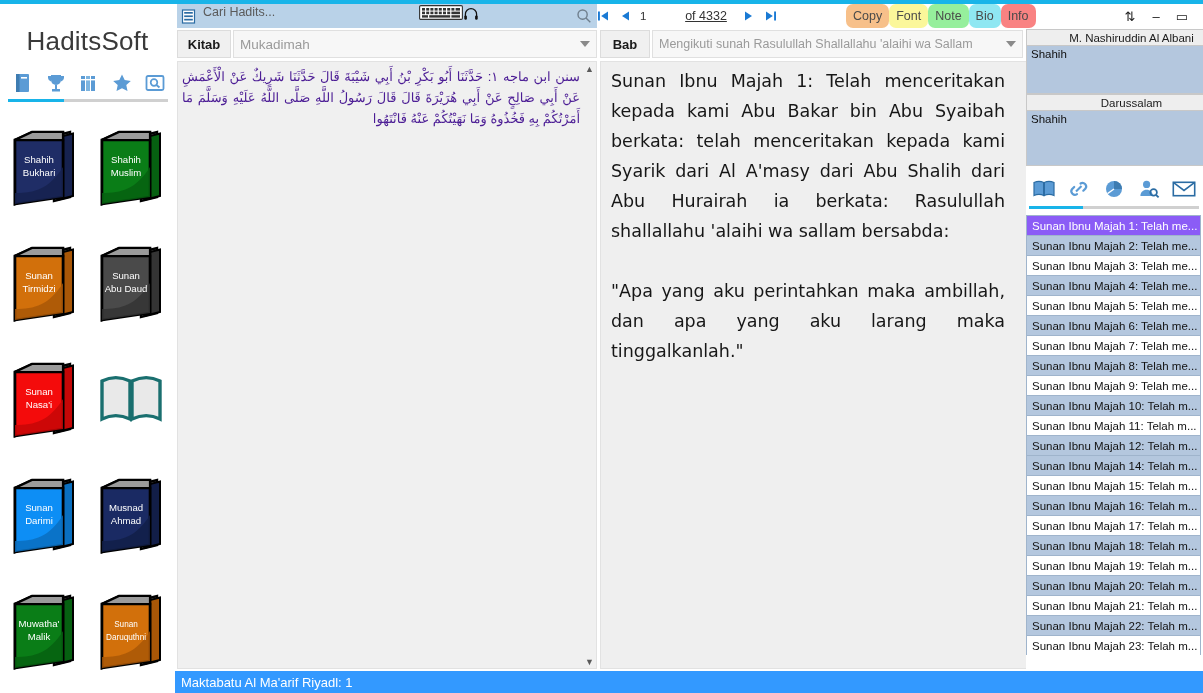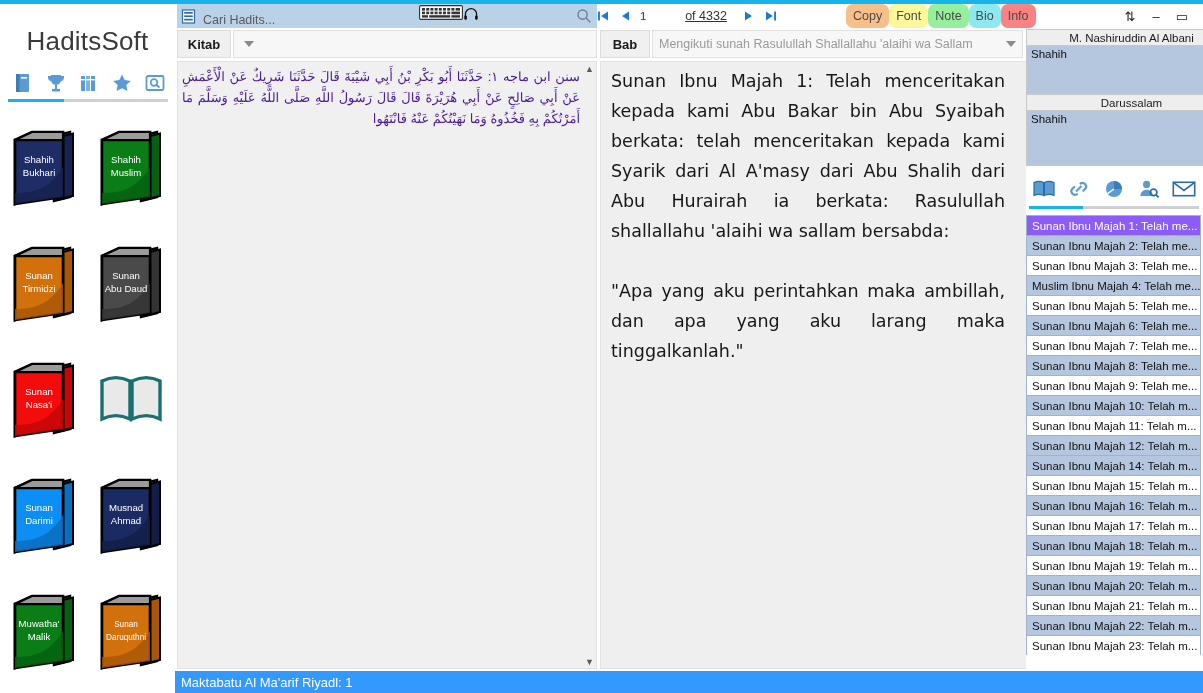--- a/index.html
+++ b/index.html
@@ -25,21 +25,21 @@
   .navunderline .fill{width:56px;height:3px;background:#18b4e9;}
 
   .bookgrid{position:absolute;left:0;top:110px;width:175px;}
   .bookrow{display:flex;justify-content:space-around;margin-bottom:8px;height:108px;}
   .bookcell{width:84px;height:108px;display:flex;align-items:center;justify-content:center;cursor:pointer;}
 
   
   .blabel{font-size:9.5px;fill:#ffffff;font-family:"Liberation Sans",sans-serif;}
 
   
-  .searchbar{position:absolute;left:177px;top:4px;width:420px;height:24px;background:#b9d2e8;display:flex;align-items:flex-end;}
+  .searchbar{position:absolute;left:177px;top:4px;width:420px;height:24px;background:#b9d2e8;display:flex;align-items:flex-start;}
   .hamb{width:22px;height:24px;display:flex;align-items:center;justify-content:center;cursor:pointer;}
   .searchinput{flex:1;border:0;background:transparent;font-size:12.5px;color:#4a4a4a;
                font-family:"Liberation Sans",sans-serif;outline:none;padding-left:4px;}
   .searchinput::placeholder{color:#5a5a5a;opacity:1;}
   .sicon{width:26px;height:24px;display:flex;align-items:center;justify-content:center;cursor:pointer;}
 
   .toolstrip{position:absolute;left:597px;top:4px;width:606px;height:24px;background:#ffffff;}
   .kbicon{position:absolute;left:419px;top:5px;width:44px;height:15px;cursor:pointer;}
   .hpicon{position:absolute;left:460px;top:4px;width:22px;height:20px;display:flex;align-items:center;justify-content:center;cursor:pointer;}
 
@@ -391,20 +391,21 @@
   <div class="wctrl">
     <div class="wbtn">⇅</div>
     <div class="wbtn">–</div>
     <div class="wbtn">▭</div>
     <div class="wbtn">✕</div>
   </div>
 
   <div class="kitabrow">
     <div class="kitablbl">Kitab</div>
     <div class="kitabsel">
+      <span class="val">Mukadimah</span>
       <span class="caret"></span>
     </div>
   </div>
 
   <div class="babrow">
     <div class="bablbl">Bab</div>
     <div class="babsel">
       <span class="val">Mengikuti sunah Rasulullah Shallallahu 'alaihi wa Sallam</span>
       <span class="caret"></span>
     </div>
@@ -479,21 +480,21 @@
       </div>
     </div>
     <div class="rtunderline">
       <div class="fill"></div>
     </div>
 
     <div class="hlist" id="hlist">
         <div class="hrow sel">Sunan Ibnu Majah 1: Telah me...</div>
         <div class="hrow even">Sunan Ibnu Majah 2: Telah me...</div>
         <div class="hrow odd">Sunan Ibnu Majah 3: Telah me...</div>
-        <div class="hrow even">Muslim Ibnu Majah 4: Telah me...</div>
+        <div class="hrow even">Sunan Ibnu Majah 4: Telah me...</div>
         <div class="hrow odd">Sunan Ibnu Majah 5: Telah me...</div>
         <div class="hrow even">Sunan Ibnu Majah 6: Telah me...</div>
         <div class="hrow odd">Sunan Ibnu Majah 7: Telah me...</div>
         <div class="hrow even">Sunan Ibnu Majah 8: Telah me...</div>
         <div class="hrow odd">Sunan Ibnu Majah 9: Telah me...</div>
         <div class="hrow even">Sunan Ibnu Majah 10: Telah m...</div>
         <div class="hrow odd">Sunan Ibnu Majah 11: Telah m...</div>
         <div class="hrow even">Sunan Ibnu Majah 12: Telah m...</div>
         <div class="hrow even">Sunan Ibnu Majah 14: Telah m...</div>
         <div class="hrow odd">Sunan Ibnu Majah 15: Telah m...</div>

